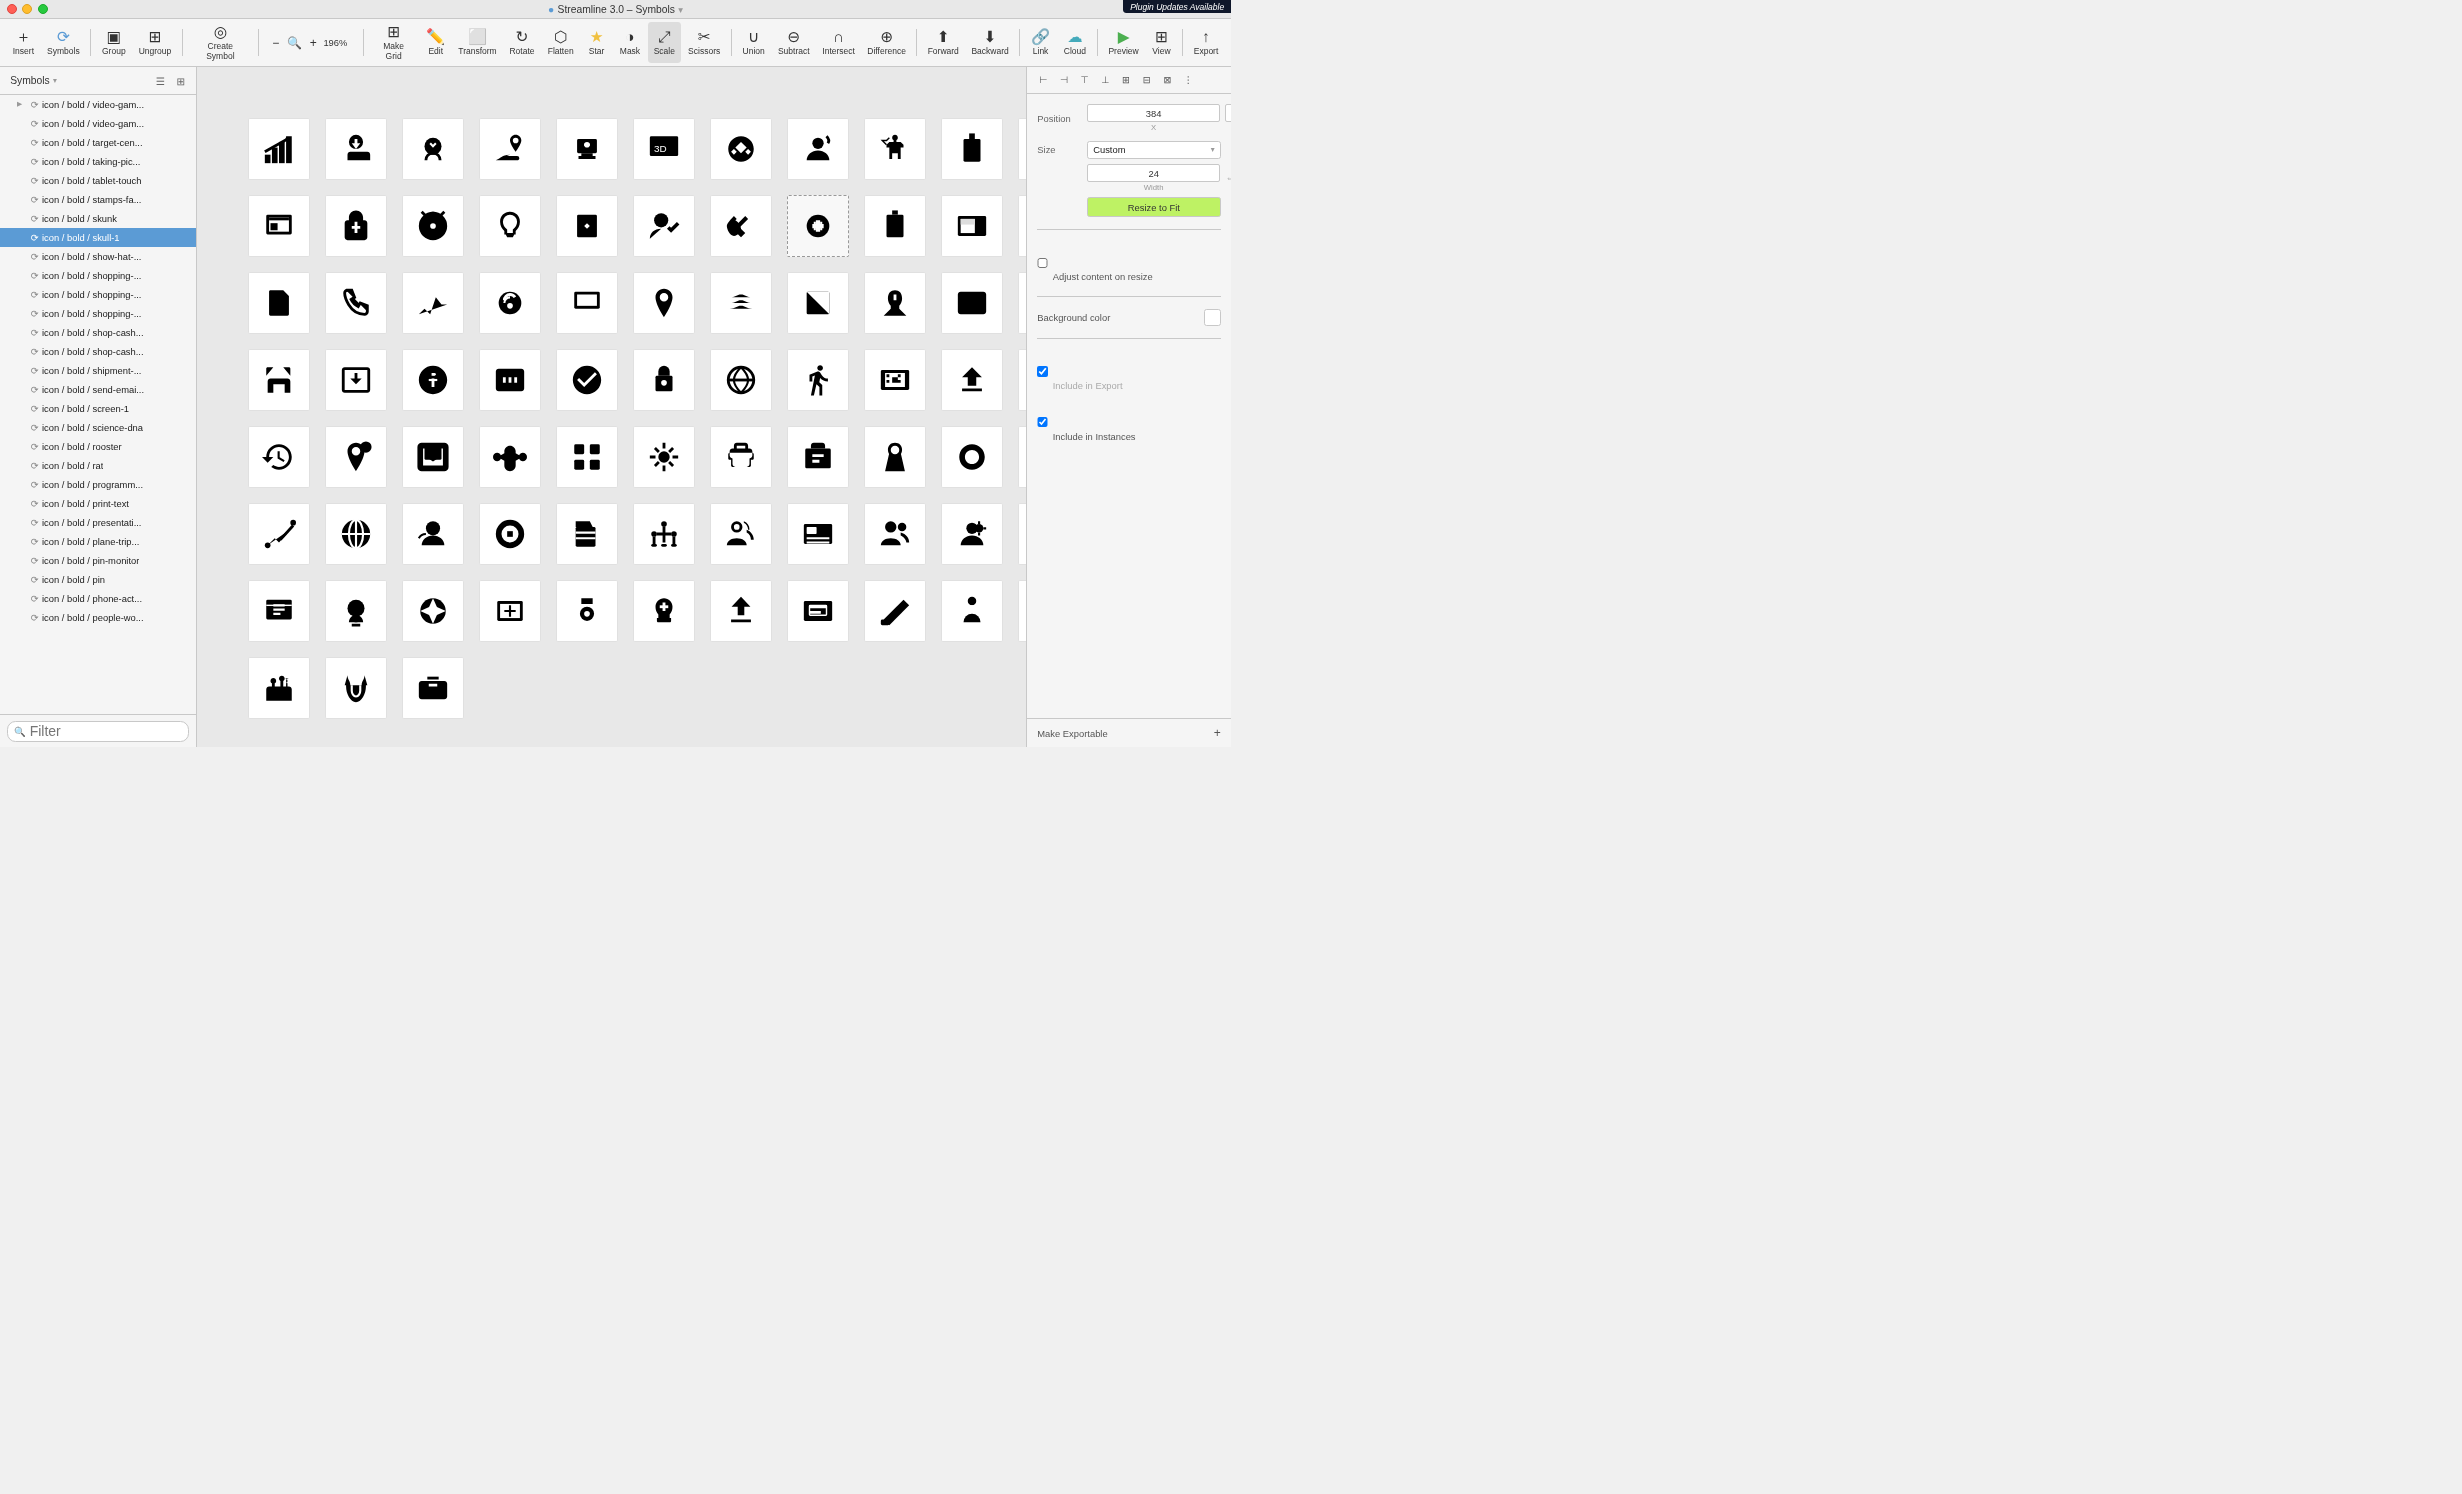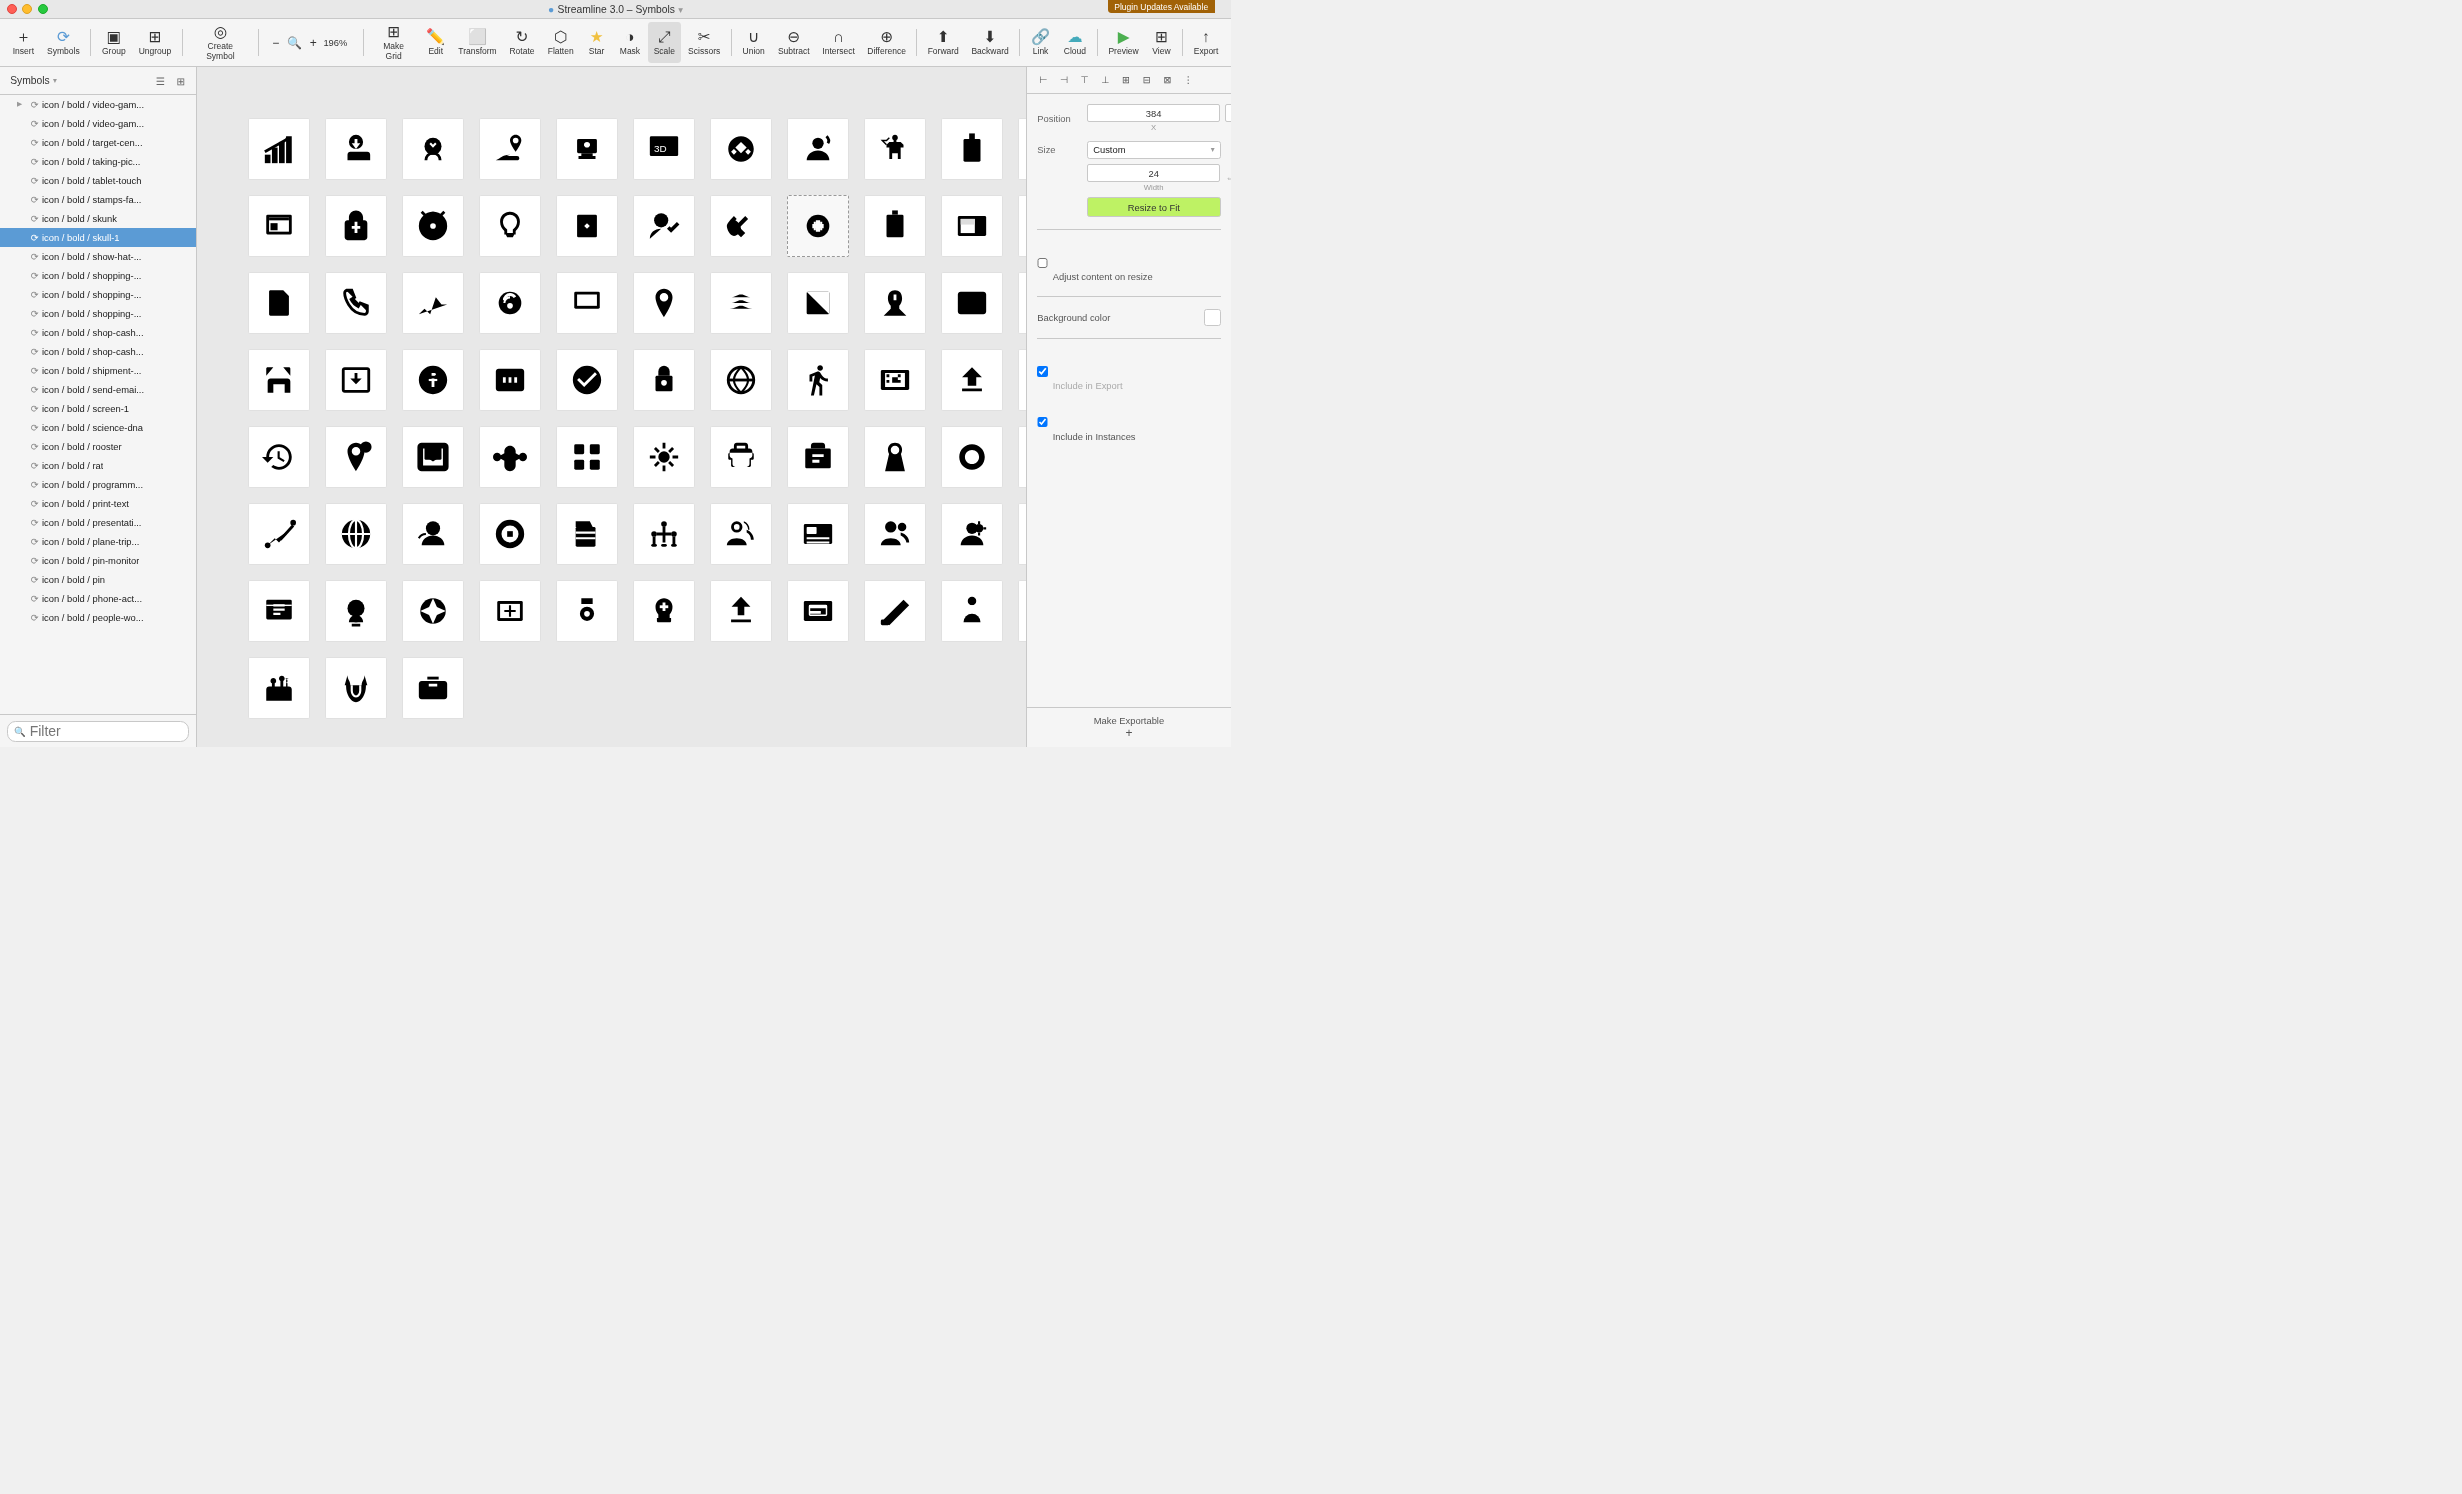--- a/index.html
+++ b/index.html
@@ -399,33 +399,33 @@
     }
 
     .make-exportable-btn {
       display: flex;
       align-items: center;
       justify-content: space-between;
       padding: 6.8px 10.3px;
       border-top: 0.9px solid #c8c8c8;
       margin-top: auto;
       cursor: pointer;
-      flex-direction: column;
     }
     .make-exportable-label { font-size: 9.4px; color: #555; font-weight: 500; }
 
     .plugin-banner {
       position: absolute;
       top: 0;
-      right: 16px;
-      background: #a16207;
+      right: 0;
+      background: #0f172a;
       color: white;
       font-size: 8.5px;
       padding: 1.7px 6.8px;
       border-radius: 0 0 0 3.4px;
+      font-style: italic;
     }
 
     
     .sidebar-list::-webkit-scrollbar { width: 6.8px; }
     .sidebar-list::-webkit-scrollbar-track { background: #f5f5f5; }
     .sidebar-list::-webkit-scrollbar-thumb { background: #c8c8c8; border-radius: 3.4px; }
   </style>
 </head>
 <body>
 

